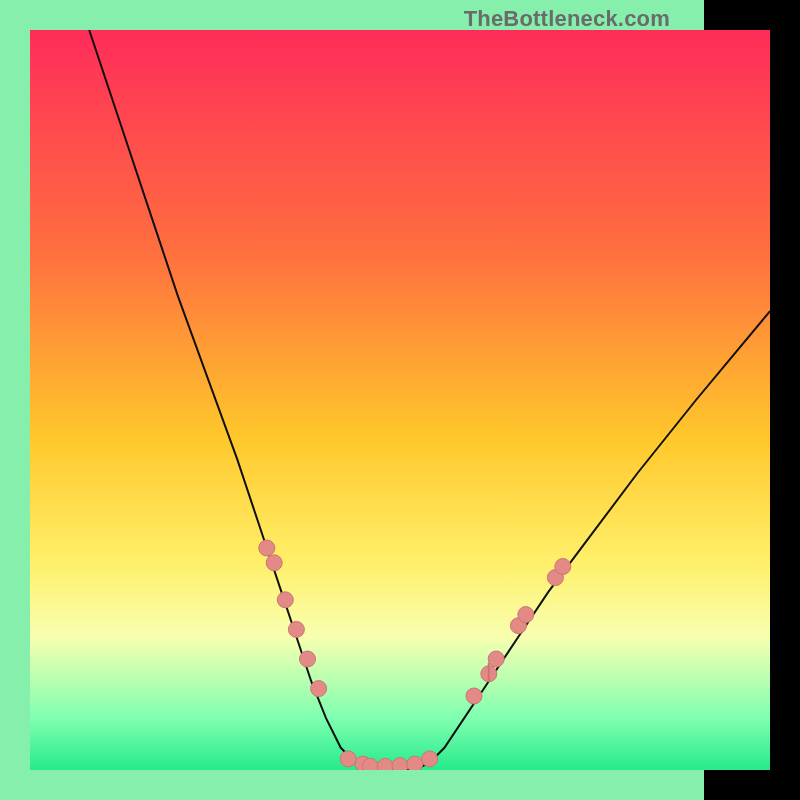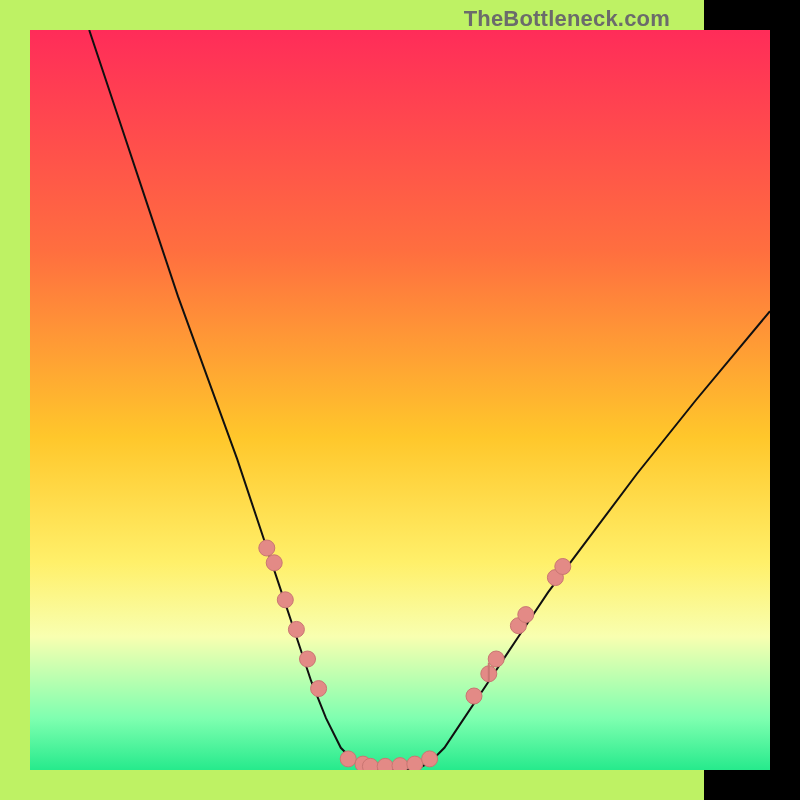--- a/index.html
+++ b/index.html
@@ -7,21 +7,21 @@
     padding: 0;
     width: 800px;
     height: 800px;
     background: #000;
     overflow: hidden;
   }
   .stage {
     position: relative;
     width: 704px;
     height: 800px;
-    background: #bef264;
+    background: #86efac;
   }
   .plot-frame {
     position: absolute;
     left: 30px;
     top: 30px;
     width: 740px;
     height: 740px;
     background: #000;
   }
   .gradient {

